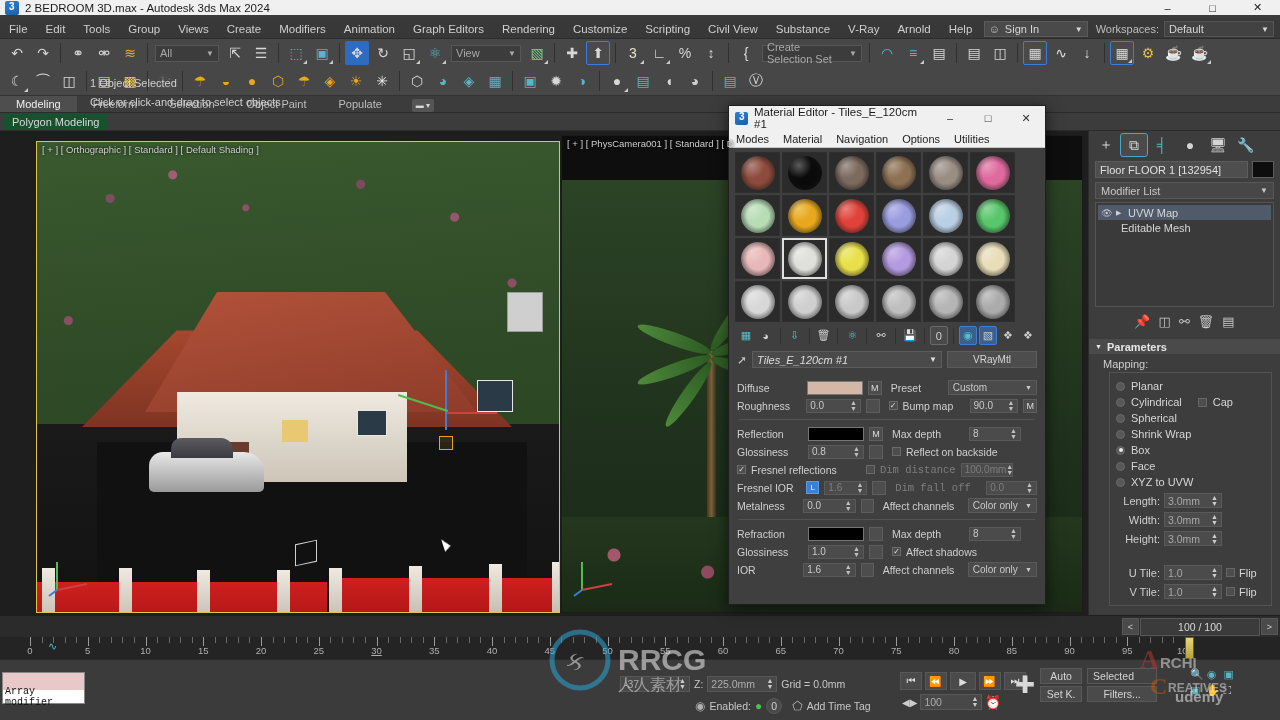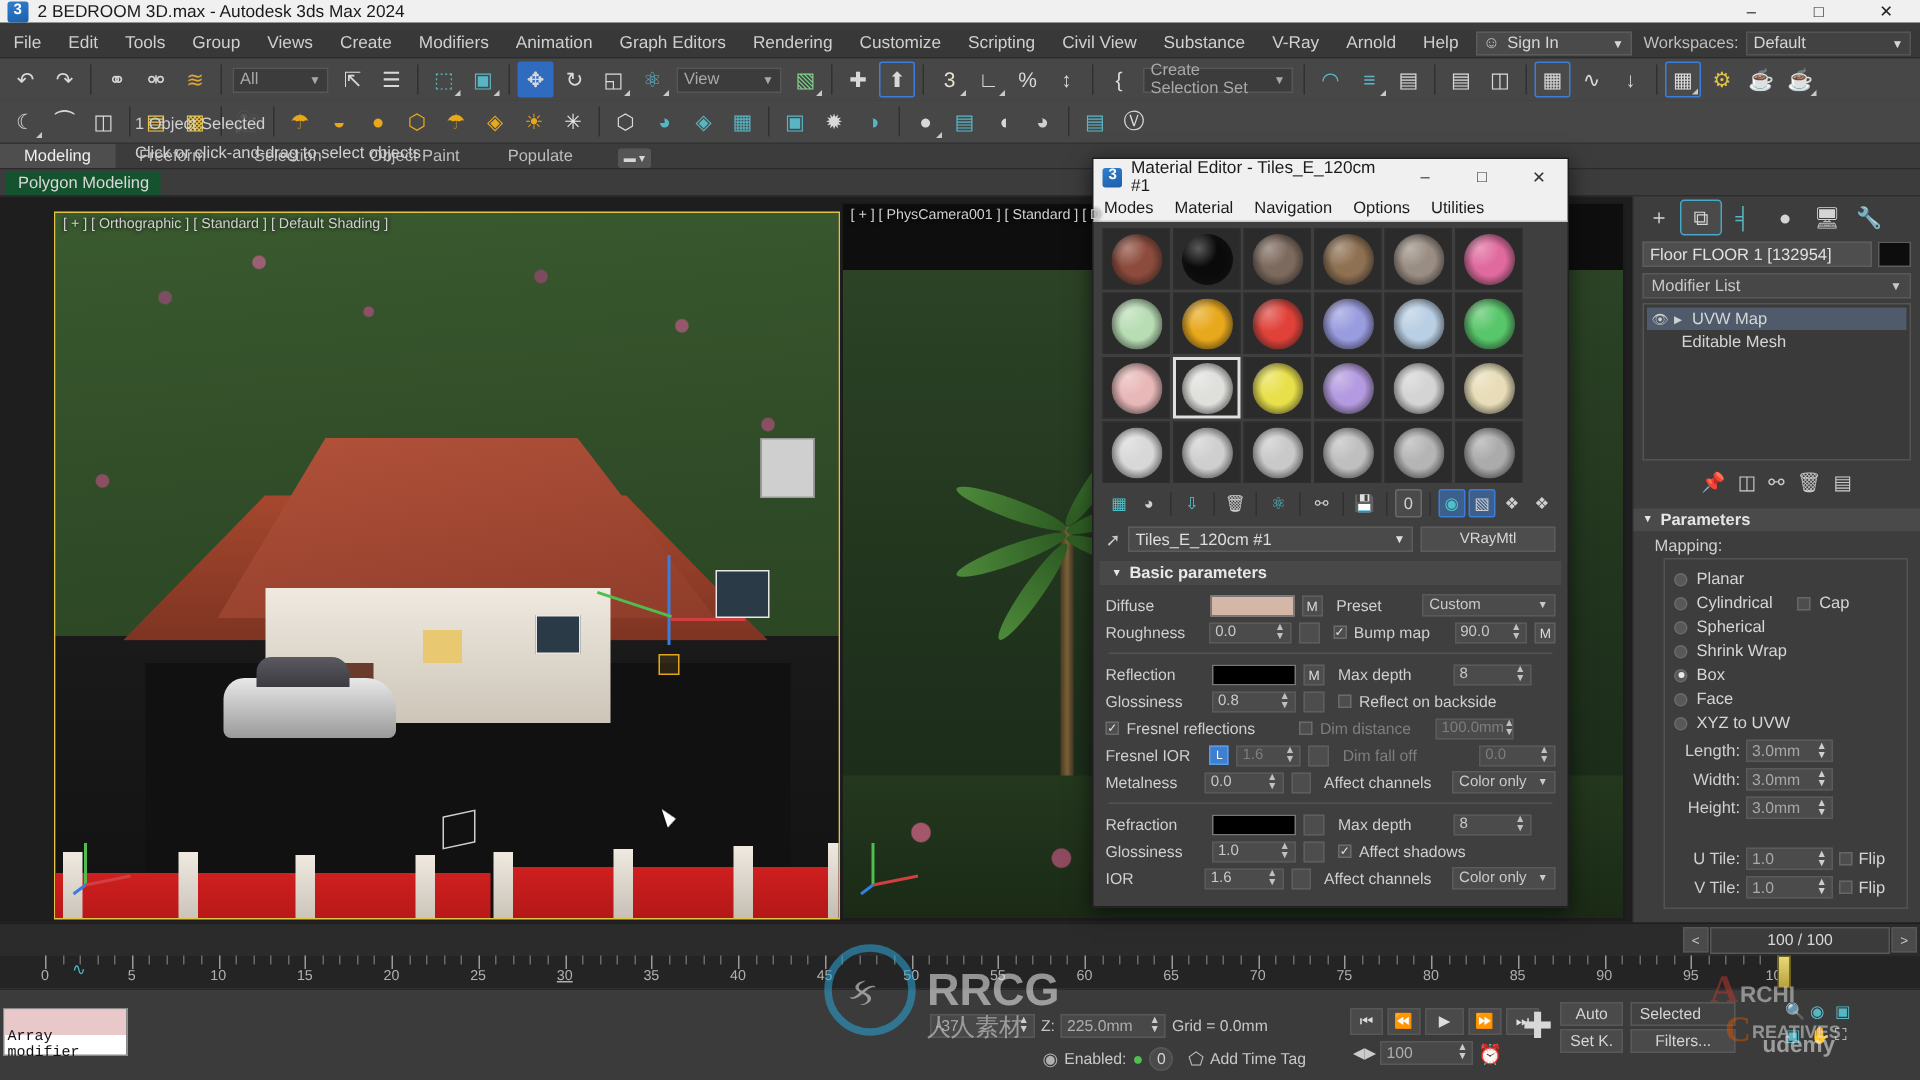--- a/index.html
+++ b/index.html
@@ -288,42 +288,42 @@
   .ball{ width:34px;height:34px;border-radius:50%; }
   .mw-toolrow{ display:flex;align-items:center;gap:2px;padding:4px 8px; }
   .mtool{ width:20px;height:19px;display:flex;align-items:center;justify-content:center;
     font-size:11px;color:#cfcfcf;border-radius:2px; }
   .mtool.box{ border:1px solid #6a6a6a;background:#4a4a4a; }
   .mtool.on{ border:1px solid #3b7ddd;background:#3c5f8c; }
   .msep{ width:1px;height:16px;background:#303030;margin:0 3px; }
   .mw-namerow{ display:flex;align-items:center;gap:5px;padding:2px 8px 6px; }
   .mw-dropper{ font-size:12px;color:#c6c6c6; }
   .mw-namefield{ flex:1;height:17px;background:#4a4a4a;border:1px solid #5c5c5c;
-    font-size:11px;display:flex;align-items:center;padding:0 4px;color:#dedede; }
+    font-size:11px;display:flex;align-items:center;padding:0 4px;color:#dedede;font-style:italic; }
   .mw-namefield .caret{ margin-left:auto;font-size:8px; }
   .mw-type{ width:90px;height:17px;background:#4d4d4d;border:1px solid #5c5c5c;
     font-size:10px;display:flex;align-items:center;justify-content:center;color:#d6d6d6; }
   .bp-head{ background:#484848;height:16px;display:flex;align-items:center;
     font-size:11px;font-weight:bold;color:#e8e8e8;padding:0 8px;margin:0 4px; }
   .bp-head .tri{ font-size:7px;margin-right:5px; }
   .mparams{ padding:5px 8px;font-size:10.5px; }
   .prow{ display:flex;align-items:center;height:17px;gap:5px;margin-bottom:1px; }
   .plabel{ width:66px;color:#cfcfcf; }
   .pcolor{ width:56px;height:14px;border:1px solid #777; }
   .pfield{ width:56px;height:14px;background:#4b4b4b;border:1px solid #5a5a5a;
     display:flex;align-items:center;padding:0 3px;color:#c9c9c9;font-size:10px; }
   .pfield.dim{ color:#7e7e7e; }
   .pfield .arrows{ margin-left:auto;font-size:7px;line-height:6px;color:#c0c0c0; }
   .mbtn{ width:14px;height:14px;background:#4d4d4d;border:1px solid #5e5e5e;
     font-size:9px;display:flex;align-items:center;justify-content:center;color:#ddd; }
   .mbtn.blank{ color:transparent; }
   .mchk{ width:9px;height:9px;background:#4d4d4d;border:1px solid #6a6a6a;flex:none;
     display:flex;align-items:center;justify-content:center;font-size:8px;color:#e0e0e0; }
   .rlabel{ color:#cfcfcf;min-width:76px; }
-  .rlabel.dim{ color:#7e7e7e; }
+  .rlabel.dim{ color:#7e7e7e;font-family:Liberation Mono, monospace; }
   .pdrop{ width:74px;height:15px;background:#4b4b4b;border:1px solid #5a5a5a;
     display:flex;align-items:center;padding:0 4px;color:#c9c9c9;font-size:10px; }
   .pdrop .caret{ margin-left:auto;font-size:7px; }
   .mdivider{ height:1px;background:#535353;margin:5px 2px; }
   .lbtn{ width:13px;height:13px;background:#3f7fd0;border:1px solid #5a9be8;color:#fff;
     font-size:8px;display:flex;align-items:center;justify-content:center;flex:none; }
   .mw-clip{ overflow:hidden; }
 </style>
 </head>
 <body>
@@ -1000,24 +1000,20 @@
 
     <div class="mw-namerow">
       <span class="mw-dropper">➚</span>
       <div class="mw-namefield">
         <span>Tiles_E_120cm #1</span>
         <span class="caret">▼</span>
       </div>
       <div class="mw-type">VRayMtl</div>
     </div>
 
-    <div class="bp-head">
-      <span class="tri">▼</span>
-      <span>Basic parameters</span>
-    </div>
 
     <div class="mparams mw-clip" style="height:212px;">
       <div class="prow">
         <span class="plabel">Diffuse</span>
         <span class="pcolor" id="diffuse-swatch" style="background: rgb(213, 183, 168);"></span>
         <span class="mbtn">M</span>
         <span class="rlabel" style="min-width:52px;margin-left:4px;">Preset</span>
         <span class="pdrop" style="width:90px;">
           <span>Custom</span>
           <span class="caret">▼</span>

